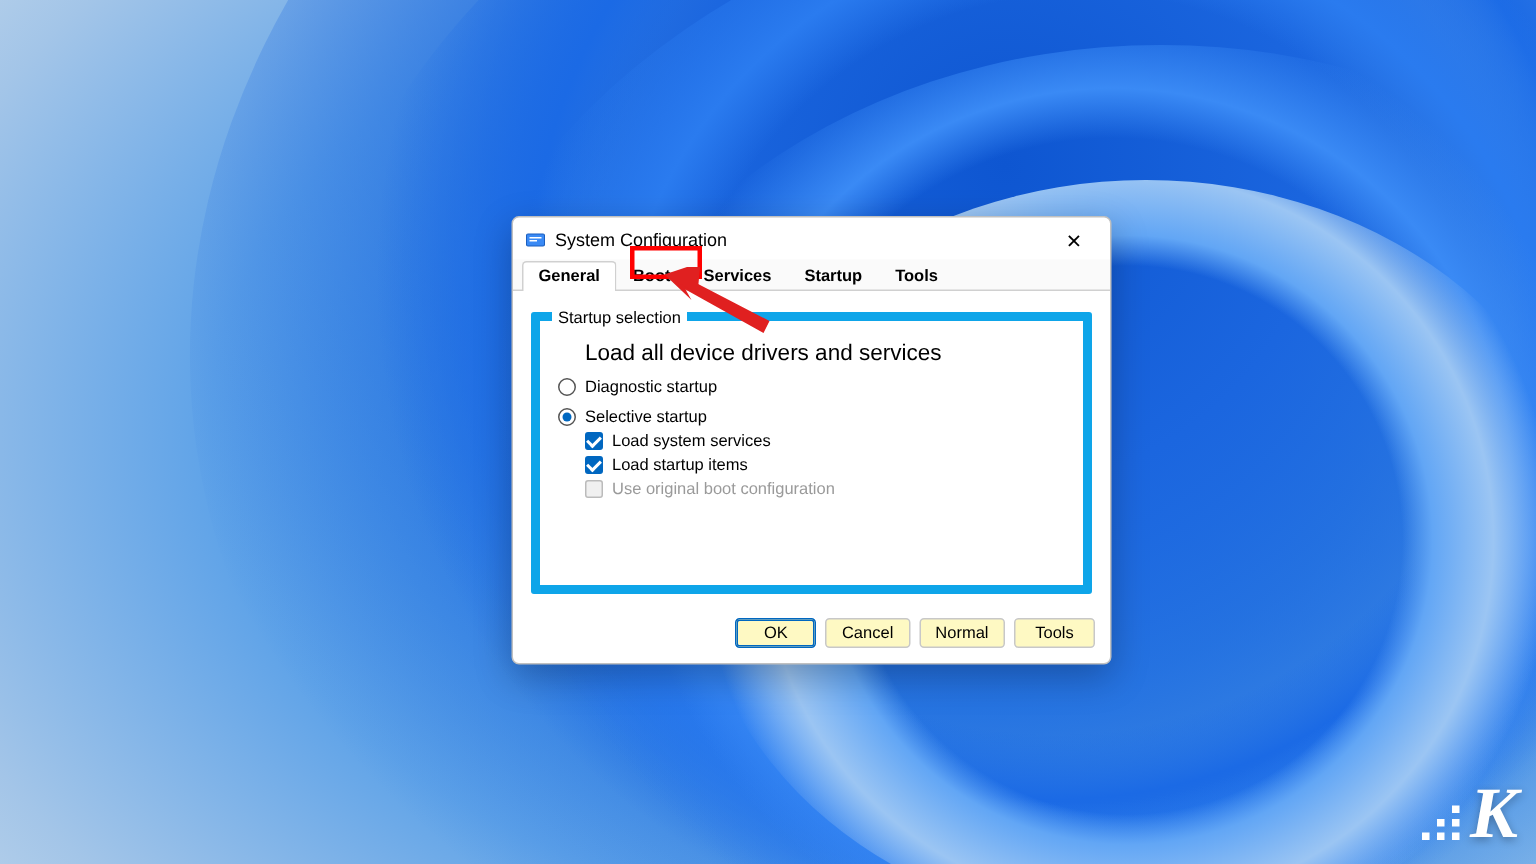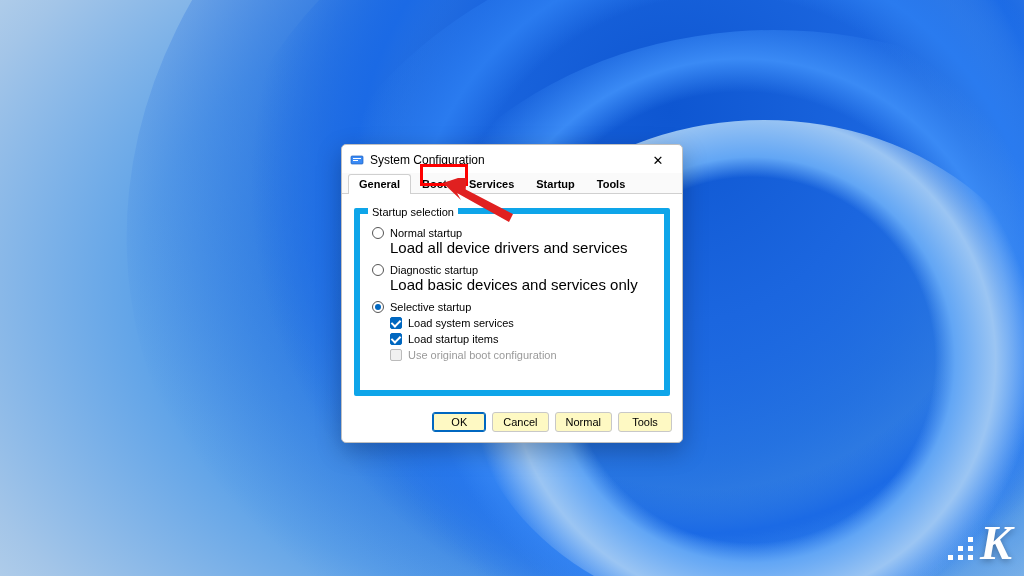--- a/index.html
+++ b/index.html
@@ -24,21 +24,21 @@
           background:radial-gradient(circle at 44% 44%, transparent 38%, #2a7bef 44%, transparent 55%);
           transform:rotate(-2deg); }
     .r4 { width:800px;height:640px; right:-150px; top:30px;
           background:radial-gradient(circle at 46% 46%, transparent 42%, #3a8af5 48%, transparent 58%); }
     .r5 { width:600px;height:500px; right:-40px; top:120px;
           background:radial-gradient(circle at 48% 48%, transparent 45%, #62a6f5 50%, #9bc5f3 60%, transparent 70%); }
 
     .dialog {
       position: absolute;
       left: 341px; top: 144px;
-      width: 342px;
+      width: 400px;
       background: #ffffff;
       border: 1px solid #c0c0c0;
       border-radius: 5px;
       box-shadow: 0 8px 24px rgba(0,0,0,0.25);
     }
     .titlebar {
       display:flex; align-items:center;
       padding: 4px 8px 2px 8px;
       font-size: 12px;
     }
@@ -189,33 +189,28 @@
     <div class="tab">Services</div>
     <div class="tab">Startup</div>
     <div class="tab">Tools</div>
   </div>
 
   <div class="panel">
     <div class="group">
       <div class="group-legend">Startup selection</div>
 
       <div class="opt">
-        <div class="row1">
-          <span class="radio"></span>
-          <span>Normal startup</span>
-        </div>
         <div class="sub">Load all device drivers and services</div>
       </div>
 
       <div class="opt">
         <div class="row1">
           <span class="radio"></span>
           <span>Diagnostic startup</span>
         </div>
-        <div class="sub">Load basic devices and services only</div>
       </div>
 
       <div class="opt">
         <div class="row1">
           <span class="radio selected"></span>
           <span>Selective startup</span>
         </div>
         <div class="subopts">
           <div class="row1">
             <span class="check checked"></span>

